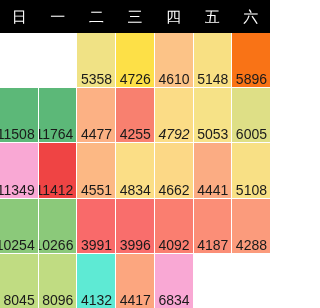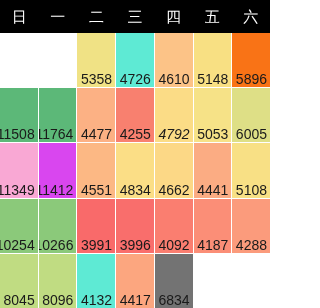--- a/index.html
+++ b/index.html
@@ -96,21 +96,21 @@
         <span>六</span>
       </div>
     </div>
 
   <div class="grid-body">
       <div class="day-cell empty" style="background: rgb(255, 255, 255);"></div>
       <div class="day-cell empty" style="background: rgb(255, 255, 255);"></div>
       <div class="day-cell" style="background: rgb(240, 226, 133);">
         <span class="day-value">5358</span>
       </div>
-      <div class="day-cell" style="background: #5eead4;">
+      <div class="day-cell" style="background: #fde047;">
         <span class="day-value">4726</span>
       </div>
       <div class="day-cell" style="background: rgb(252, 195, 135);">
         <span class="day-value">4610</span>
       </div>
       <div class="day-cell" style="background: rgb(248, 224, 131);">
         <span class="day-value">5148</span>
       </div>
       <div class="day-cell" style="background: #f97316;">
         <span class="day-value">5896</span>
@@ -132,21 +132,21 @@
       </div>
       <div class="day-cell" style="background: rgb(246, 226, 135);">
         <span class="day-value">5053</span>
       </div>
       <div class="day-cell" style="background: rgb(222, 223, 134);">
         <span class="day-value">6005</span>
       </div>
       <div class="day-cell" style="background: #f9a8d4;">
         <span class="day-value">11349</span>
       </div>
-      <div class="day-cell" style="background: #d946ef;">
+      <div class="day-cell" style="background: #ef4444;">
         <span class="day-value">11412</span>
       </div>
       <div class="day-cell" style="background: rgb(252, 184, 132);">
         <span class="day-value">4551</span>
       </div>
       <div class="day-cell" style="background: rgb(251, 222, 134);">
         <span class="day-value">4834</span>
       </div>
       <div class="day-cell" style="background: rgb(252, 216, 134);">
         <span class="day-value">4662</span>
@@ -183,20 +183,20 @@
       </div>
       <div class="day-cell" style="background: rgb(192, 220, 130);">
         <span class="day-value">8096</span>
       </div>
       <div class="day-cell" style="background: #5eead4;">
         <span class="day-value">4132</span>
       </div>
       <div class="day-cell" style="background: rgb(252, 166, 127);">
         <span class="day-value">4417</span>
       </div>
-      <div class="day-cell" style="background: #737373;">
+      <div class="day-cell" style="background: #f9a8d4;">
         <span class="day-value">6834</span>
       </div>
       <div class="day-cell empty" style="background: rgb(255, 255, 255);"></div>
       <div class="day-cell empty" style="background: rgb(255, 255, 255);"></div>
     </div>
 
 </div>
 
 </body></html>

